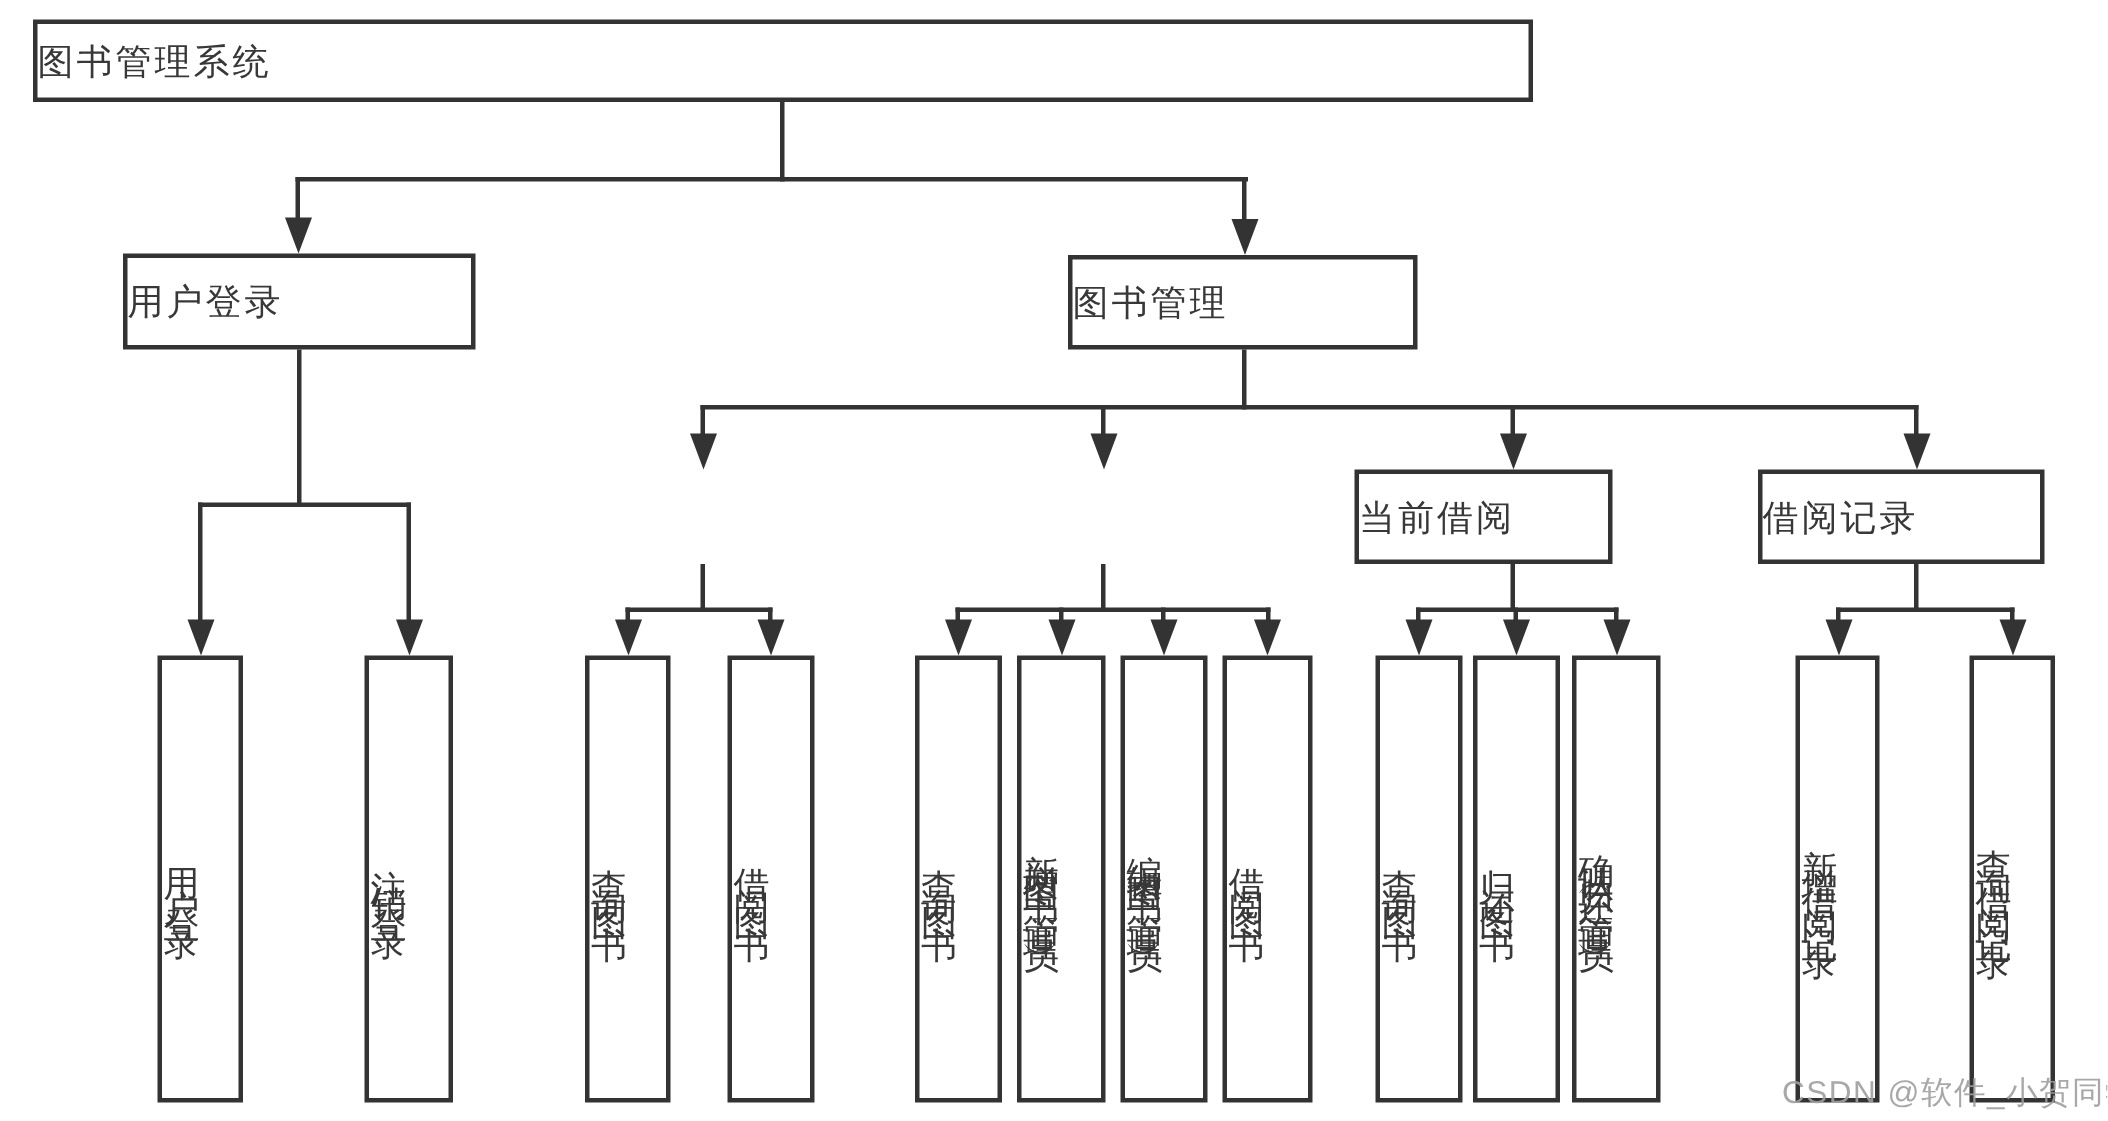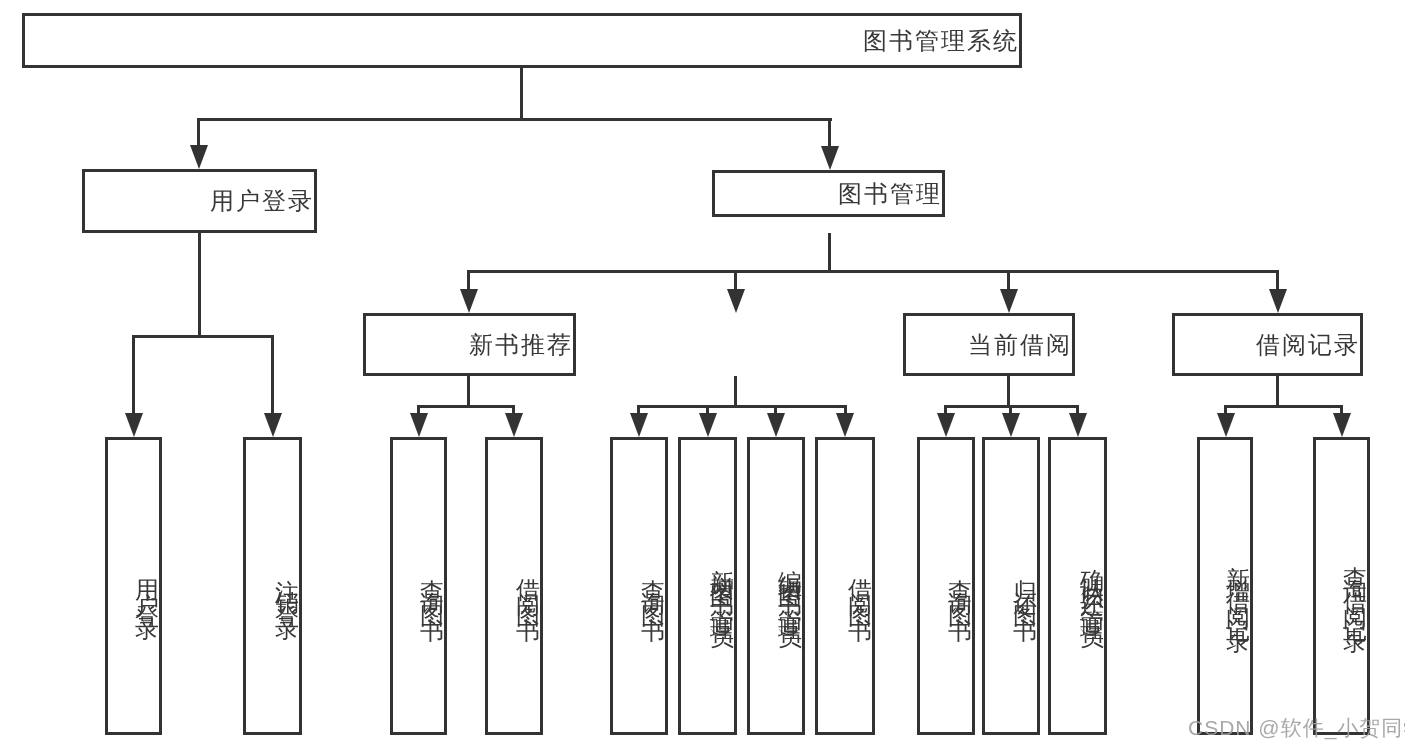--- a/index.html
+++ b/index.html
@@ -11,21 +11,21 @@
     height: 747px;
     background: #ffffff;
     overflow: hidden;
   }
   .box {
     position: absolute;
     background: #ffffff;
     border: 3px solid #333333;
     display: flex;
     align-items: center;
-    justify-content: flex-end;
+    justify-content: flex-start;
   }
   .hlabel {
     font-size: 24px;
     color: #383838;
     letter-spacing: 2px;
     white-space: nowrap;
   }
   .vlabel {
     writing-mode: vertical-lr;
     font-size: 24px;
@@ -60,27 +60,24 @@
 <div id="canvas">
 
   <div class="box" style="left:22px; top:13px; width:1000px; height:55px;">
     <span class="hlabel">图书管理系统</span>
   </div>
 
   <div class="box" style="left:82px; top:169px; width:235px; height:64px;">
     <span class="hlabel">用户登录</span>
   </div>
 
-  <div class="box" style="left:712px; top:170px; width:233px; height:47px;">
+  <div class="box" style="left:712px; top:170px; width:233px; height:63px;">
     <span class="hlabel">图书管理</span>
   </div>
 
-  <div class="box" style="left:363px; top:313px; width:213px; height:63px;">
-    <span class="hlabel">新书推荐</span>
-  </div>
 
 
   <div class="box" style="left:903px; top:313px; width:172px; height:63px;">
     <span class="hlabel">当前借阅</span>
   </div>
 
   <div class="box" style="left:1172px; top:313px; width:191px; height:63px;">
     <span class="hlabel">借阅记录</span>
   </div>
 

